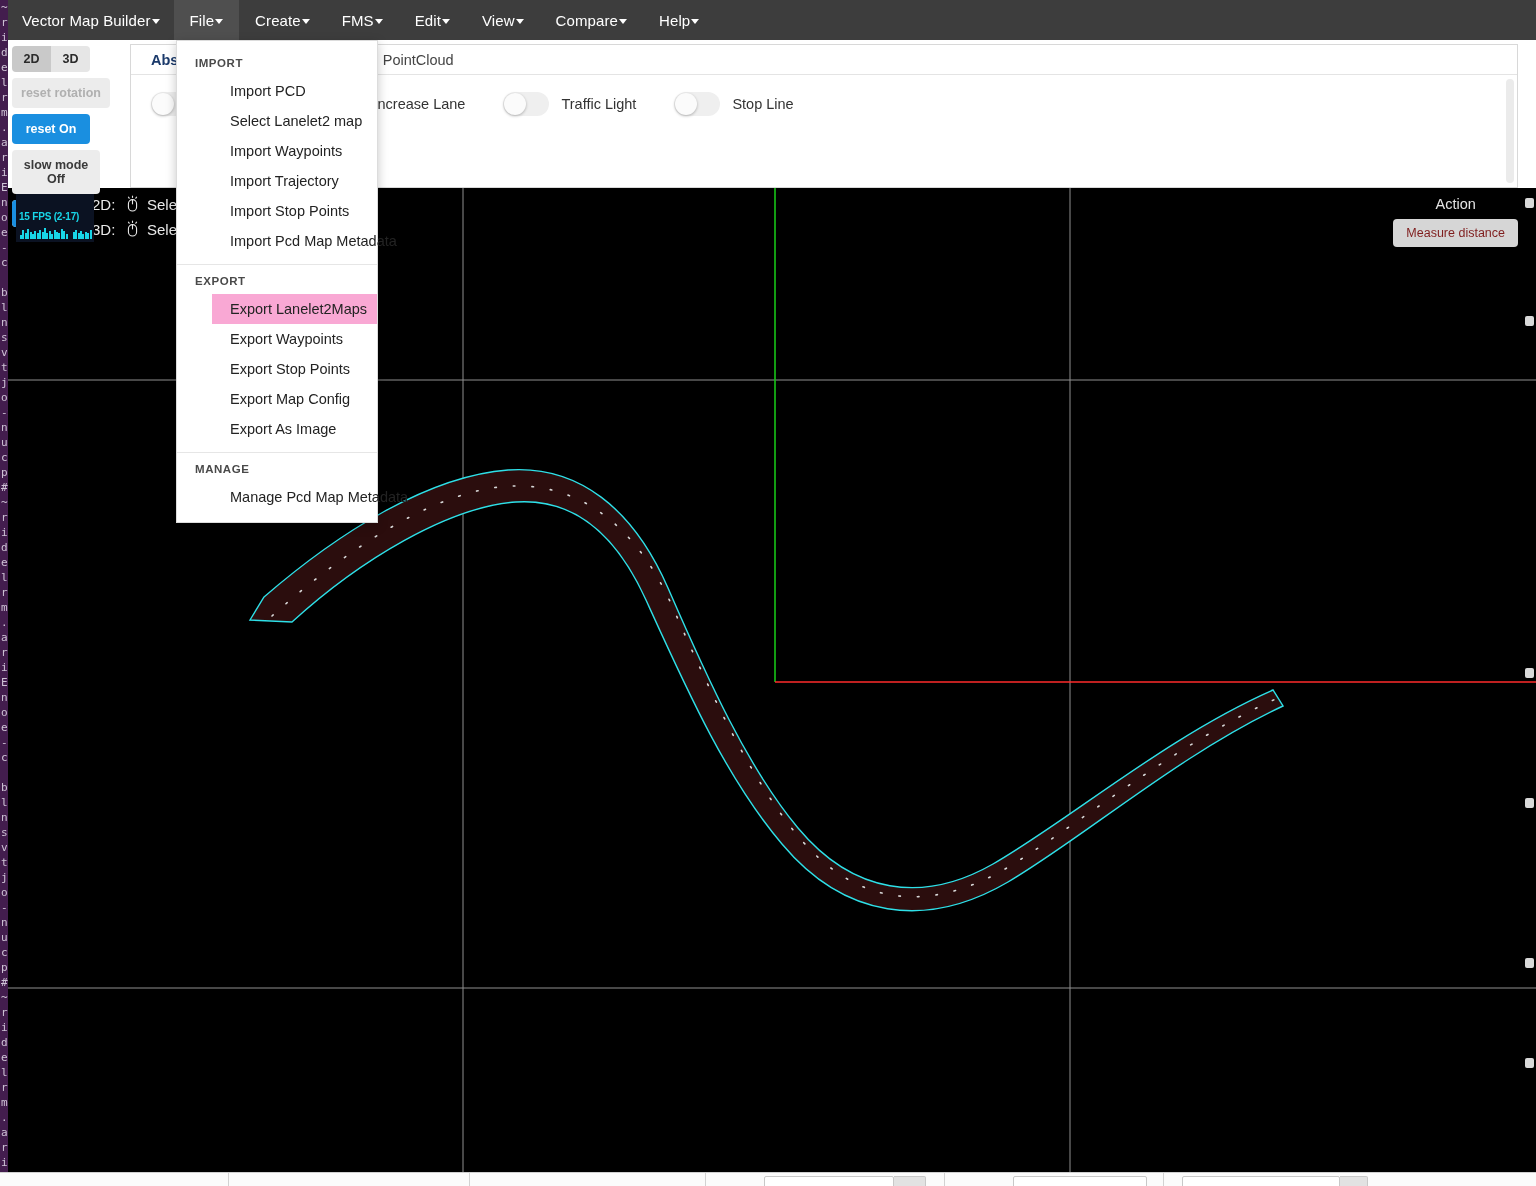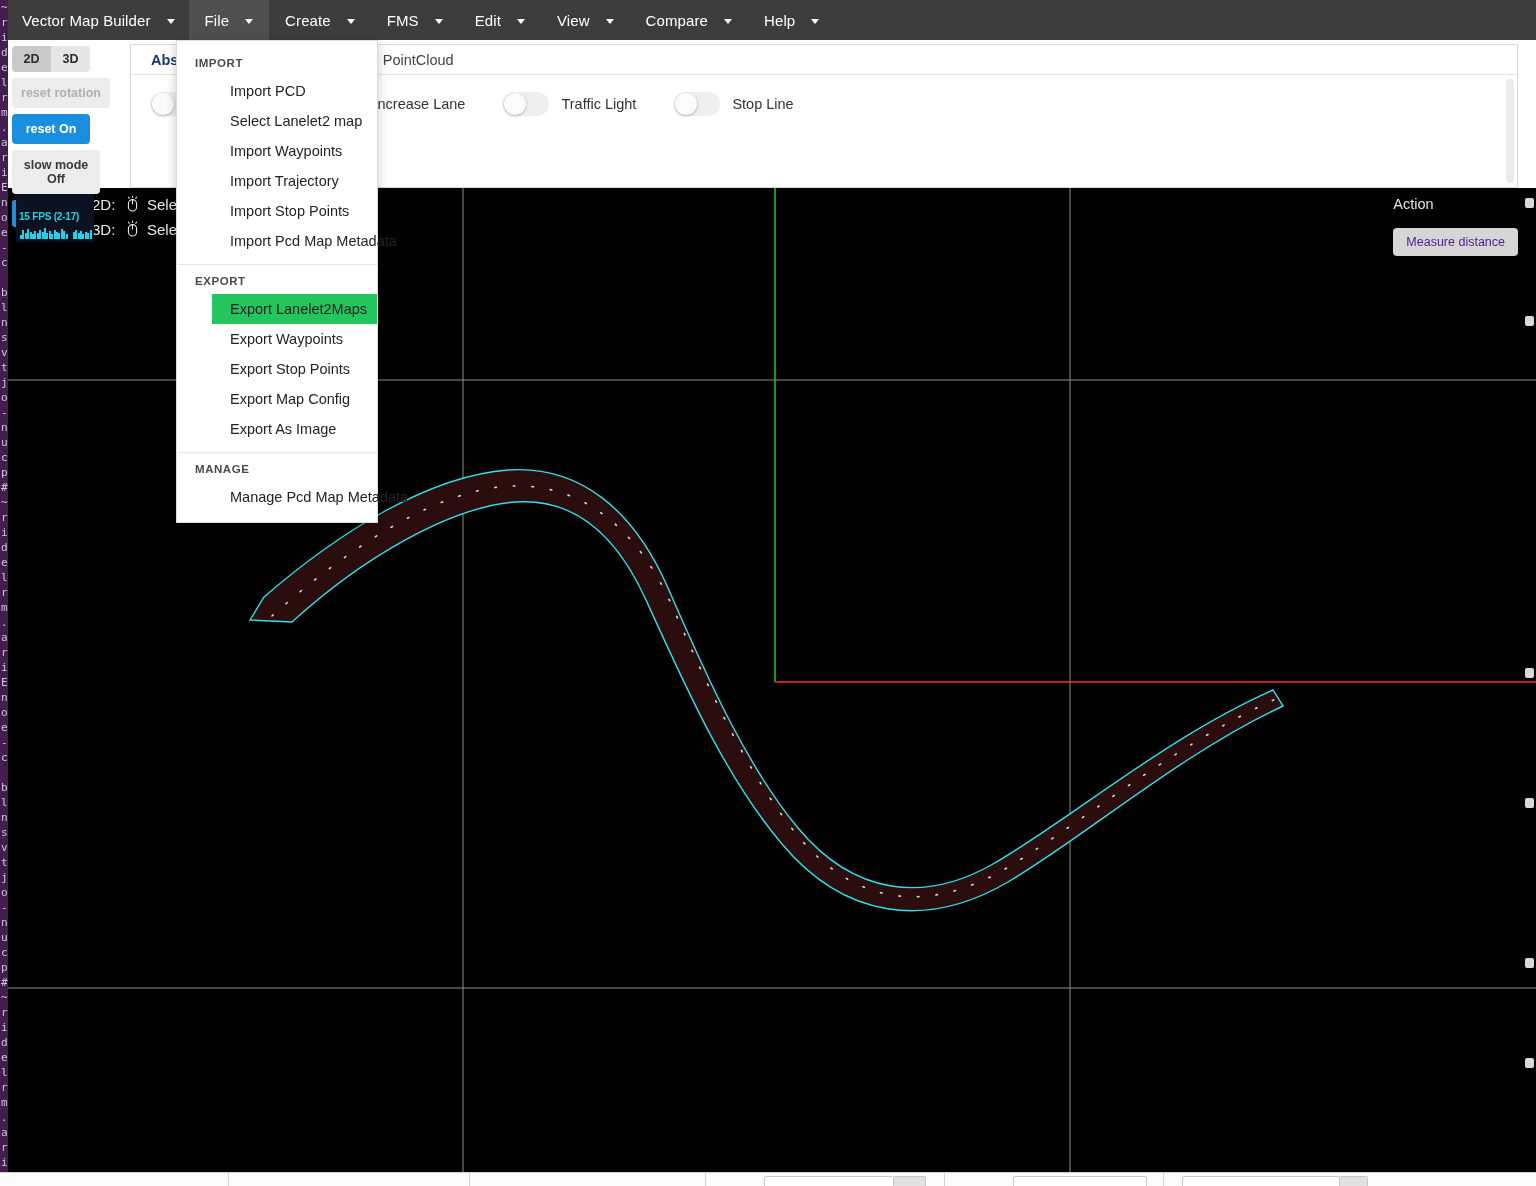--- a/index.html
+++ b/index.html
@@ -30,21 +30,21 @@
     background: #fff; z-index: 2; overflow: hidden;
   }
 
   
   #menubar {
     position: absolute; left: 0; top: 0; width: 1528px; height: 40px;
     background: #3d3d3d;
     display: flex; align-items: stretch;
   }
   .menu-item {
-    display: flex; align-items: center; gap: 16px;
+    display: flex; align-items: center; gap: 1px;
     padding: 0 16px;
     color: #ffffff; font-size: 15px; letter-spacing: .1px;
     cursor: default; user-select: none;
   }
   .menu-item.brand { padding-left: 14px; padding-right: 14px; }
   .menu-item.active { background: #4f4f4f; }
   .caret {
     width: 0; height: 0;
     border-left: 4.5px solid transparent;
     border-right: 4.5px solid transparent;
@@ -142,40 +142,40 @@
   }
   .dd-header {
     font-size: 11.5px; font-weight: bold; color: #4a4a4a;
     letter-spacing: .55px; padding: 8px 18px 7px;
   }
   .dd-item {
     font-size: 14.5px; color: #232323; padding: 7px 18px; cursor: pointer;
     white-space: nowrap;
     margin-left: 35px;
   }
-  .dd-item.hover { background: #22c55e; }
+  .dd-item.hover { background: #f9a8d4; }
   .dd-sep { height: 1px; background: #e6e6e6; margin: 8px 0 2px; }
 
   
   #mouse-hints {
     position: absolute; left: 84px; top: 192px; z-index: 3;
     color: #e9e9e9; font-size: 15px;
   }
   .hint-row { display: flex; align-items: center; gap: 7px; height: 25px; }
   .hint-mode { width: 26px; }
   .hint-text { white-space: nowrap; }
 
   
   #action-panel {
     position: absolute; right: 18px; top: 196px; z-index: 3;
-    display: flex; flex-direction: column; align-items: flex-start; gap: 16px;
+    display: flex; flex-direction: column; align-items: center; gap: 7px;
   }
   #action-title { color: #e4e4e4; font-size: 14.5px; }
   #measure-btn {
-    background: #d6d6d6; color: #4c1d95; font-size: 12.5px;
+    background: #d6d6d6; color: #7f1d1d; font-size: 12.5px;
     padding: 7px 13px; border-radius: 4px; cursor: pointer; white-space: nowrap;
   }
 
   
   #canvas-wrap {
     position: absolute; left: 0; top: 188px; width: 1528px; height: 988px;
     background: #000; overflow: hidden; z-index: 1;
   }
   #map-svg { display: block; }
 

